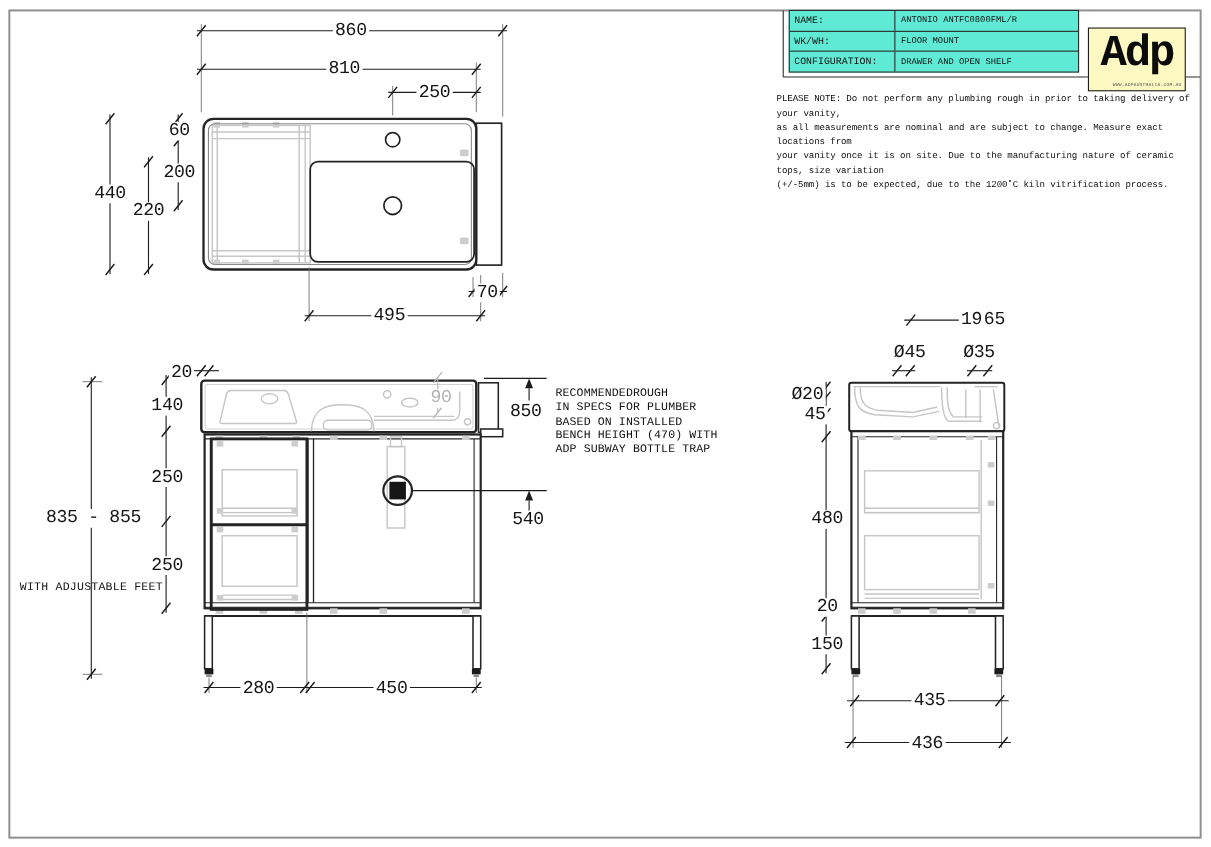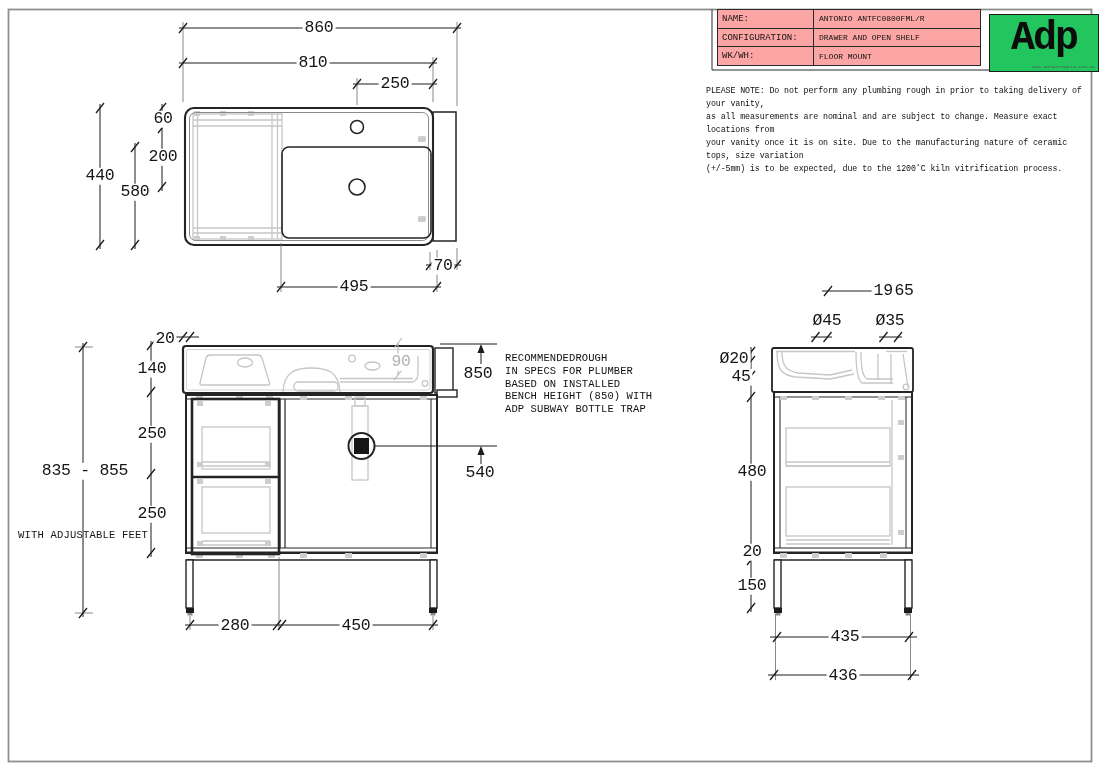--- a/index.html
+++ b/index.html
@@ -20,29 +20,29 @@
   .dimg{stroke:#b8b8b8;stroke-width:1.1;fill:none;}
 
   
   .dl{position:absolute;transform:translate(-50%,-50%);font-size:16.5px;letter-spacing:-0.3px;
       line-height:1;background:#fff;padding:0 2px;white-space:nowrap;color:#151515;}
   .dl.gray{color:#b2b2b2;background:#fff;text-align:center;}
   .dl.sm{font-size:10.5px;letter-spacing:0.2px;background:transparent;margin-top:42px;}
 
   
   .titleblock{position:absolute;left:717px;top:9px;width:264px;height:57px;
-      border:1.3px solid #2b2b2b;display:flex;flex-direction:column;background:#fca5a5;box-sizing:border-box;}
+      border:1.3px solid #2b2b2b;display:flex;flex-direction:column;background:#5eead4;box-sizing:border-box;}
   .trow{flex:1;display:flex;border-bottom:1.2px solid #2b2b2b;align-items:center;}
   .trow:last-child{border-bottom:none;}
   .tlabel{width:96px;height:100%;border-right:1.2px solid #2b2b2b;box-sizing:border-box;
       font-size:9px;display:flex;align-items:center;padding-left:4px;}
   .tval{flex:1;font-size:8px;padding-left:5px;}
 
-  .logobox{position:absolute;left:989px;top:14px;width:110px;height:58px;
-      border:1.7px solid #1d1d1d;background:#22c55e;box-sizing:border-box;}
+  .logobox{position:absolute;left:989px;top:25px;width:89px;height:58px;
+      border:1.7px solid #1d1d1d;background:#fef9c3;box-sizing:border-box;}
   .logotext{font-size:40px;font-weight:bold;letter-spacing:-2px;text-align:center;
       line-height:48px;color:#0c0c0c;}
   .logourl{position:absolute;right:3px;bottom:2px;font-size:4.2px;color:#555;letter-spacing:0.2px;}
 
   .disclaimer{position:absolute;left:706px;top:84px;width:390px;font-size:8.3px;
       letter-spacing:-0.1px;line-height:13px;white-space:pre-line;color:#101010;}
   .plumbernote{position:absolute;left:505px;top:352px;font-size:10.5px;line-height:12.8px;
       white-space:pre-line;color:#101010;letter-spacing:0.1px;}
 </style>
 </head>
@@ -260,21 +260,21 @@
     <path class="tick" d="M811.5 342 L819.5 332 M823.5 342 L831.5 332 M879.5 342 L887.5 332 M894 342 L902 332"></path>
     <path class="tick" d="M747 357 L755 347 M747 366 L755 356 M747 381 L755 371 M747 402 L755 392 M747 558 L755 548 M747 565 L755 555 M747 613 L755 603"></path>
     <path class="tick" d="M773 642 L781 632 M905 642 L913 632 M770 680 L778 670 M908 680 L916 670"></path>
   </g>
 </svg>
 
 <span class="dl" style="left:319px;top:28px">860</span>
 <span class="dl" style="left:313px;top:63px">810</span>
 <span class="dl" style="left:395px;top:84px">250</span>
 <span class="dl" style="left:100px;top:176px">440</span>
-<span class="dl" style="left:135px;top:192px">580</span>
+<span class="dl" style="left:135px;top:192px">220</span>
 <span class="dl" style="left:163px;top:119px">60</span>
 <span class="dl" style="left:163px;top:157px">200</span>
 <span class="dl" style="left:354px;top:287px">495</span>
 <span class="dl" style="left:443px;top:266px">70</span>
 
 <span class="dl" style="left:165px;top:339px">20</span>
 <span class="dl" style="left:152px;top:369px">140</span>
 <span class="dl" style="left:152px;top:434px">250</span>
 <span class="dl" style="left:152px;top:514px">250</span>
 <span class="dl" style="left:85px;top:471px">835 - 855</span>
@@ -296,38 +296,38 @@
 <span class="dl" style="left:752px;top:586px">150</span>
 <span class="dl" style="left:845px;top:637px">435</span>
 <span class="dl" style="left:843px;top:676px">436</span>
 
 <div class="titleblock">
   <div class="trow">
     <div class="tlabel">NAME:</div>
     <div class="tval">ANTONIO ANTFC0800FML/R</div>
   </div>
   <div class="trow">
+    <div class="tlabel">WK/WH:</div>
+    <div class="tval">FLOOR MOUNT</div>
+  </div>
+  <div class="trow">
     <div class="tlabel">CONFIGURATION:</div>
     <div class="tval">DRAWER AND OPEN SHELF</div>
-  </div>
-  <div class="trow">
-    <div class="tlabel">WK/WH:</div>
-    <div class="tval">FLOOR MOUNT</div>
   </div>
 </div>
 
 <div class="logobox">
   <div class="logotext">Adp</div>
   <div class="logourl">WWW.ADPAUSTRALIA.COM.AU</div>
 </div>
 
 <div class="disclaimer">PLEASE NOTE: Do not perform any plumbing rough in prior to taking delivery of your vanity,
 as all measurements are nominal and are subject to change. Measure exact locations from
 your vanity once it is on site. Due to the manufacturing nature of ceramic tops, size variation
 (+/-5mm) is to be expected, due to the 1200˚C kiln vitrification process.</div>
 
 <div class="plumbernote">RECOMMENDEDROUGH
 IN SPECS FOR PLUMBER
 BASED ON INSTALLED
-BENCH HEIGHT (850) WITH
+BENCH HEIGHT (470) WITH
 ADP SUBWAY BOTTLE TRAP</div>
 
 </div>
 
 </body></html>

